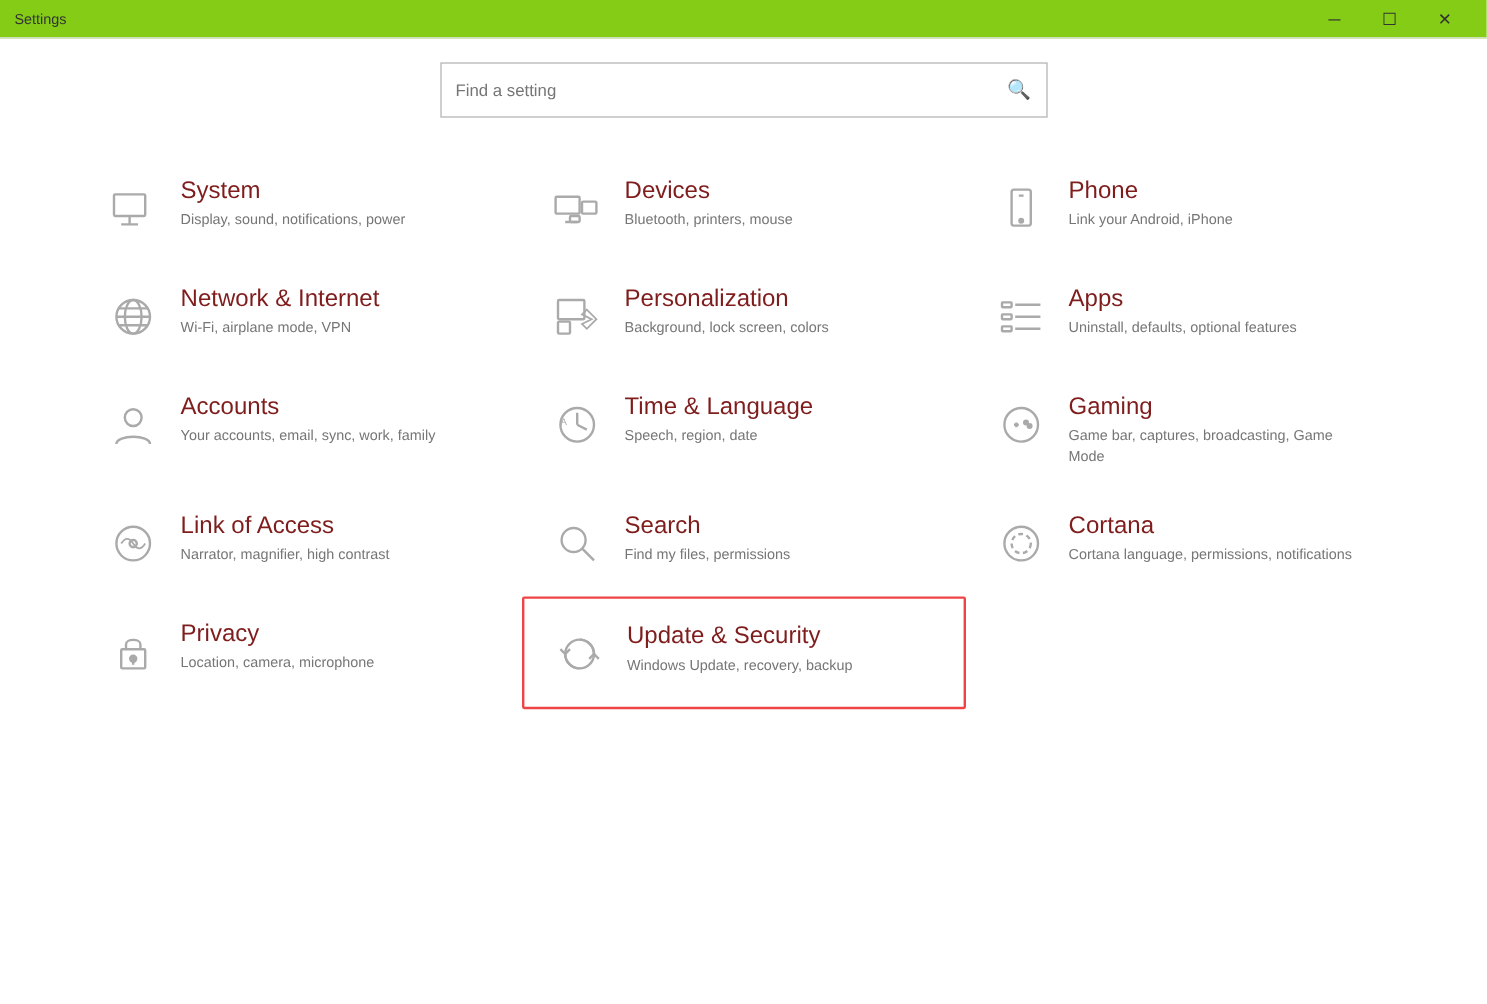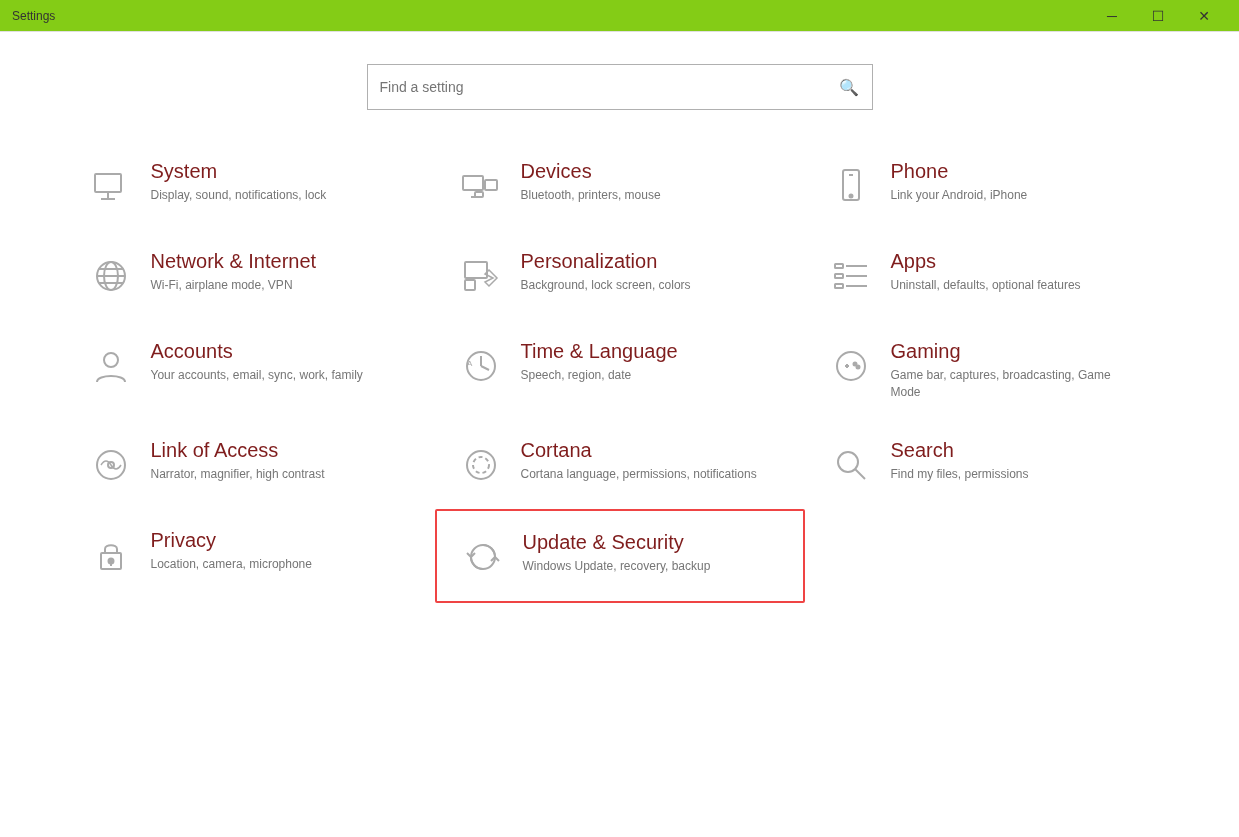--- a/index.html
+++ b/index.html
@@ -49,21 +49,20 @@
     }
     .search-bar {
       width: 506px;
       height: 46px;
       border: 1px solid #b0b0b0;
       display: flex;
       align-items: center;
       padding: 0 12px;
       margin-bottom: 30px;
       background: #fff;
-      margin-top: 12px;
     }
     .search-bar input {
       flex: 1;
       border: none;
       outline: none;
       font-size: 14px;
       color: #666;
       font-family: 'Segoe UI', Arial, sans-serif;
       background: transparent;
     }
@@ -146,21 +145,21 @@
   <div class="setting-item">
     <div class="icon-area">
       <svg viewBox="0 0 40 40" fill="none" stroke="#aaa" stroke-width="2" class="icon-svg">
       <rect x="4" y="8" width="26" height="18" rx="1"></rect>
       <line x1="17" y1="26" x2="17" y2="33"></line>
       <line x1="10" y1="33" x2="24" y2="33"></line>
     </svg>
     </div>
     <div class="text-area">
       <span class="item-title">System</span>
-      <span class="item-desc">Display, sound, notifications, lock</span>
+      <span class="item-desc">Display, sound, notifications, power</span>
     </div>
   </div>
       <div class="setting-item">
     <div class="icon-area">
       <svg viewBox="0 0 40 40" fill="none" stroke="#aaa" stroke-width="2" class="icon-svg">
       <rect x="2" y="10" width="20" height="14" rx="1"></rect>
       <rect x="24" y="14" width="12" height="10" rx="1"></rect>
       <rect x="14" y="26" width="8" height="5" rx="1"></rect>
       <line x1="10" y1="31" x2="20" y2="31"></line>
     </svg>
@@ -277,39 +276,39 @@
     </svg>
     </div>
     <div class="text-area">
       <span class="item-title">Link of Access</span>
       <span class="item-desc">Narrator, magnifier, high contrast</span>
     </div>
   </div>
       <div class="setting-item">
     <div class="icon-area">
       <svg viewBox="0 0 40 40" fill="none" stroke="#aaa" stroke-width="2" class="icon-svg">
+      <circle cx="17" cy="17" r="10"></circle>
+      <line x1="24" y1="24" x2="34" y2="34"></line>
+    </svg>
+    </div>
+    <div class="text-area">
+      <span class="item-title">Search</span>
+      <span class="item-desc">Find my files, permissions</span>
+    </div>
+  </div>
+      <div class="setting-item">
+    <div class="icon-area">
+      <svg viewBox="0 0 40 40" fill="none" stroke="#aaa" stroke-width="2" class="icon-svg">
       <circle cx="20" cy="20" r="14"></circle>
       <circle cx="20" cy="20" r="8" stroke-dasharray="4 3"></circle>
     </svg>
     </div>
     <div class="text-area">
       <span class="item-title">Cortana</span>
       <span class="item-desc">Cortana language, permissions, notifications</span>
-    </div>
-  </div>
-      <div class="setting-item">
-    <div class="icon-area">
-      <svg viewBox="0 0 40 40" fill="none" stroke="#aaa" stroke-width="2" class="icon-svg">
-      <circle cx="17" cy="17" r="10"></circle>
-      <line x1="24" y1="24" x2="34" y2="34"></line>
-    </svg>
-    </div>
-    <div class="text-area">
-      <span class="item-title">Search</span>
-      <span class="item-desc">Find my files, permissions</span>
     </div>
   </div>
       <div class="setting-item">
     <div class="icon-area">
       <svg viewBox="0 0 40 40" fill="none" stroke="#aaa" stroke-width="2" class="icon-svg">
       <rect x="10" y="18" width="20" height="16" rx="1"></rect>
       <path d="M14 18 V14 C14 9 26 9 26 14 V18"></path>
       <circle cx="20" cy="26" r="2.5" fill="#aaa"></circle>
       <line x1="20" y1="28" x2="20" y2="31"></line>
     </svg>

